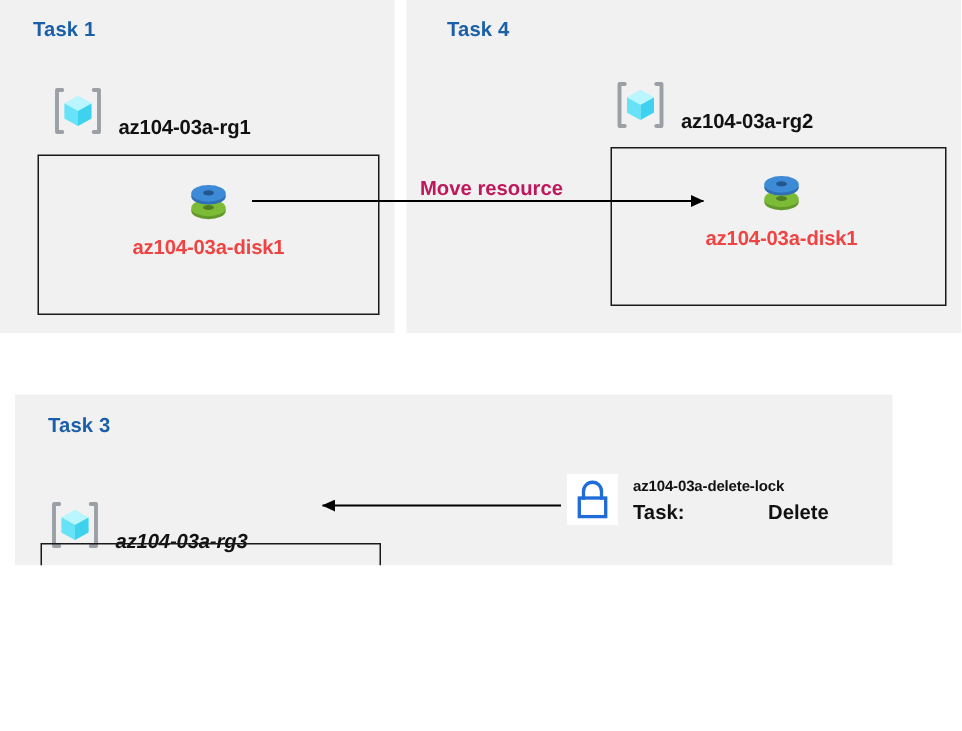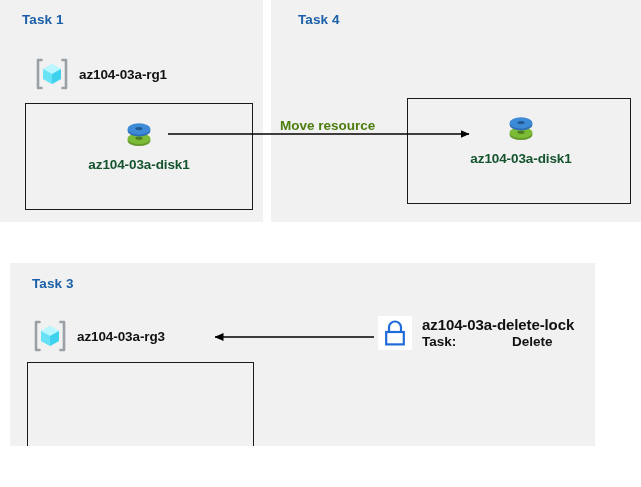--- a/index.html
+++ b/index.html
@@ -6,21 +6,21 @@
     margin: 0;
     padding: 0;
     background: #ffffff;
   }
   body {
     font-family: "Liberation Sans", sans-serif;
   }
   #canvas {
     position: relative;
     width: 641px;
-    height: 446px;
+    height: 377px;
     background: #ffffff;
     overflow: hidden;
   }
 
   
   .panel {
     position: absolute;
     background: #f1f1f1;
   }
   #panel-task1 { left: 0px;   top: 0px;   width: 263px; height: 222px; }
@@ -47,26 +47,26 @@
     box-sizing: border-box;
   }
   #box-task1 { left: 25px;  top: 103px; width: 228px; height: 107px; }
   #box-task2 { left: 407px; top: 98px;  width: 224px; height: 106px; }
   #box-task3 { left: 27px;  top: 362px; width: 227px; height: 105px; }
 
   
   .rg-row {
     position: absolute;
     display: flex;
-    align-items: center;
+    align-items: flex-end;
     white-space: nowrap;
   }
   #rg-row-1 { left: 34px;  top: 56px; }
   #rg-row-2 { left: 409px; top: 52px; }
-  #rg-row-3 { left: 32px;  top: 318px; }
+  #rg-row-3 { left: 32px;  top: 332px; font-style: italic; }
 
   .rg-icon {
     width: 36px;
     height: 36px;
     flex: 0 0 36px;
     display: block;
   }
   .rg-label {
     font-size: 13.5px;
     font-weight: bold;
@@ -87,38 +87,38 @@
 
   .disk-icon {
     width: 38px;
     height: 38px;
     display: block;
     margin: 0 auto;
   }
   .disk-label {
     font-size: 13.5px;
     font-weight: bold;
-    color: #14532d;
+    color: #ef4444;
     margin-top: 3px;
     letter-spacing: -0.1px;
   }
 
   
   .arrow-svg {
     position: absolute;
     overflow: visible;
   }
   #arrow-move   { left: 168px; top: 124px; width: 310px; height: 20px; }
   #arrow-lock   { left: 206px; top: 329px; width: 168px; height: 16px; }
 
   .arrow-label {
     position: absolute;
     font-size: 13.5px;
     font-weight: bold;
-    color: #4d7c0f;
+    color: #be185d;
     white-space: nowrap;
   }
   #label-move-resource { left: 280px; top: 118px; }
 
   
   #lock-block {
     position: absolute;
     left: 378px;
     top: 316px;
     display: flex;
@@ -130,21 +130,21 @@
     height: 34px;
     flex: 0 0 34px;
     display: block;
     background: #ffffff;
   }
   .lock-text {
     margin-left: 10px;
     margin-top: 1px;
   }
   .lock-name {
-    font-size: 15px;
+    font-size: 10px;
     font-weight: bold;
     color: #111111;
     letter-spacing: -0.1px;
     line-height: 16px;
   }
   .lock-type-line {
     font-size: 13.5px;
     color: #111111;
     line-height: 16px;
     margin-top: 1px;
@@ -191,20 +191,33 @@
         <ellipse cx="19" cy="12.9" rx="11.5" ry="5.6" fill="#3d8ad6"></ellipse>
         <ellipse cx="19" cy="12.6" rx="3.6" ry="1.7" fill="#22578f"></ellipse>
       </svg>
     </span>
     <div class="disk-label">az104-03a-disk1</div>
   </div>
 
   <div class="panel" id="panel-task2"></div>
   <div class="panel-title" id="title-task2">Task 4</div>
 
+  <div class="rg-row" id="rg-row-2">
+    <span>
+      <svg class="rg-icon" viewBox="0 0 36 36" aria-hidden="true">
+        <path d="M7.5 4 L4 4 L4 32 L7.5 32" fill="none" stroke="#9aa0a6" stroke-width="2.6" stroke-linecap="round" stroke-linejoin="round"></path>
+        <path d="M28.5 4 L32 4 L32 32 L28.5 32" fill="none" stroke="#9aa0a6" stroke-width="2.6" stroke-linecap="round" stroke-linejoin="round"></path>
+        <polygon points="18,8 27,13 27,23 18,28 9,23 9,13" fill="#9ef0fb"></polygon>
+        <polygon points="18,8 27,13 18,18 9,13" fill="#b9f6ff"></polygon>
+        <polygon points="18,18 27,13 27,23 18,28" fill="#3fd2ef"></polygon>
+        <polygon points="18,18 9,13 9,23 18,28" fill="#68e2f7"></polygon>
+      </svg>
+    </span>
+    <span class="rg-label">az104-03a-rg2</span>
+  </div>
 
   <div class="res-box" id="box-task2"></div>
 
   <div class="disk-group" id="disk-group-2">
     <span>
       <svg class="disk-icon" viewBox="0 0 38 38" aria-hidden="true">
         <ellipse cx="19" cy="24.5" rx="11.5" ry="5.6" fill="#63992a"></ellipse>
         <ellipse cx="19" cy="22.6" rx="11.5" ry="5.6" fill="#7cbb36"></ellipse>
         <ellipse cx="19" cy="22.3" rx="3.6" ry="1.7" fill="#4f7d21"></ellipse>
         <ellipse cx="19" cy="14.8" rx="11.5" ry="5.6" fill="#2f6fb5"></ellipse>

